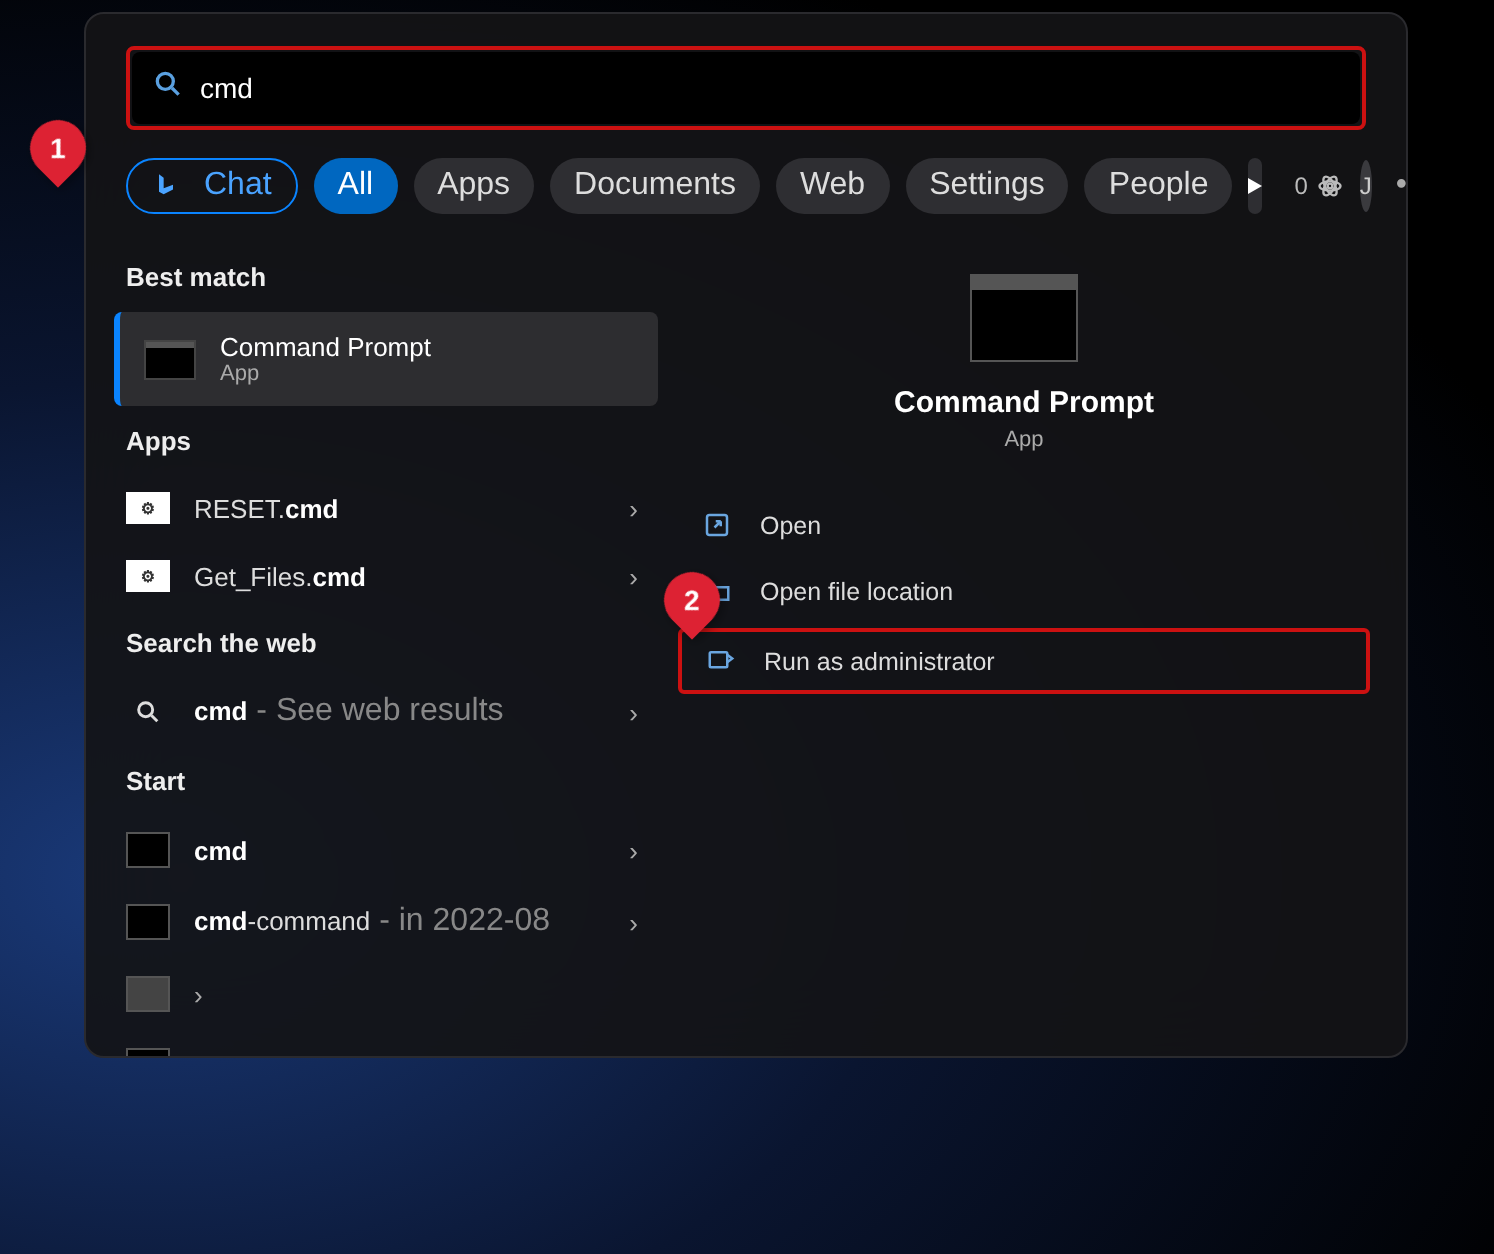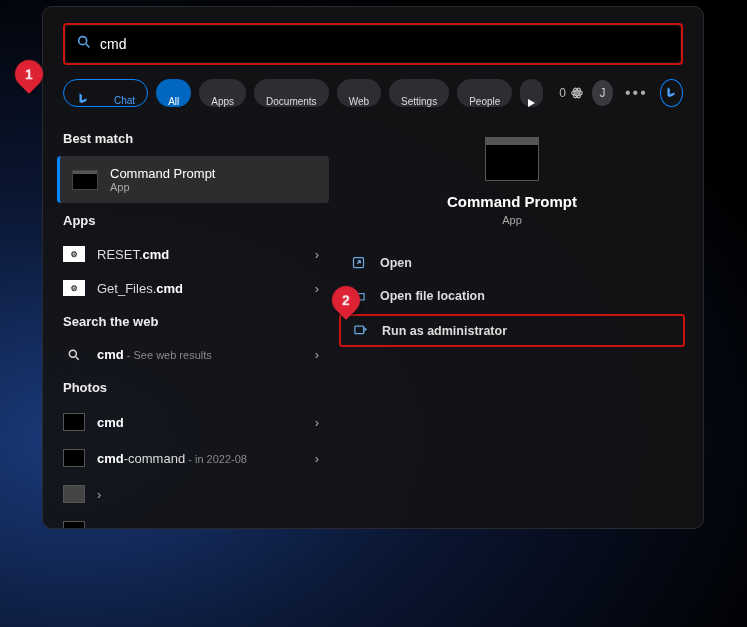--- a/index.html
+++ b/index.html
@@ -11,21 +11,21 @@
   #call2 { top: 286px; left: 332px; }
   
   .panel { position: absolute; top: 6px; left: 42px; width: 662px; height: 523px; background: rgba(20,20,22,0.92); border-radius: 10px; border: 1px solid #2a2a2e; backdrop-filter: blur(20px); display: flex; flex-direction: column; overflow: hidden; }
   
   .search-wrap { margin: 16px 20px 0 20px; border: 2px solid #c11; border-radius: 4px; padding: 1px; }
   .search-box { background: #000; border-radius: 4px; height: 36px; display: flex; align-items: center; padding: 0 10px; gap: 8px; }
   .search-box input { background: transparent; border: none; outline: none; color: #fff; font-size: 14px; flex: 1; }
   .search-icon svg { width: 16px; height: 16px; }
   
   .tabs { display: flex; gap: 8px; padding: 14px 20px 10px 20px; align-items: center; }
-  .chip { height: 28px; padding: 0 12px; border-radius: 14px; background: #2e2e32; color: #ddd; font-size: 10px; display: flex; align-items: flex-end; gap: 24px; cursor: pointer; border: none; }
+  .chip { height: 28px; padding: 0 12px; border-radius: 14px; background: #2e2e32; color: #ddd; font-size: 16px; display: flex; align-items: center; gap: 12px; cursor: pointer; border: none; }
   .chip.chat { background: transparent; border: 1.5px solid #0a84ff; color: #4aa3ff; padding: 0 12px; }
   .chip.active { background: #0067c0; color: #fff; }
   .chip.round { width: 28px; padding: 0; justify-content: center; }
   .spacer { flex: 1; }
   .atom { color: #bbb; font-size: 12px; display: flex; align-items: center; gap: 4px; }
   .avatar-j { width: 26px; height: 26px; border-radius: 50%; background: #3a3a3e; color: #ccc; display: flex; align-items: center; justify-content: center; font-size: 12px; }
   .dots { color: #aaa; letter-spacing: 2px; padding: 0 4px; }
   .bing-badge { width: 28px; height: 28px; border-radius: 50%; border: 1.5px solid #0a84ff; display: flex; align-items: center; justify-content: center; }
   
   .body { display: flex; flex: 1; min-height: 0; }
@@ -36,36 +36,36 @@
   
   .best-card { background: #2d2d30; border-left: 3px solid #0a84ff; border-radius: 4px; padding: 10px 12px; display: flex; align-items: center; gap: 12px; margin-right: 4px; }
   .thumb { width: 26px; height: 20px; background: #000; border: 1px solid #444; position: relative; }
   .thumb::before { content:""; position:absolute; inset:0; background: linear-gradient(#555 0 3px, #000 3px); }
   .best-card .ttl { color: #fff; font-size: 13px; }
   .best-card .sub { color: #aaa; font-size: 11px; }
   
   .row { display: flex; align-items: center; gap: 12px; padding: 8px 10px 8px 6px; color: #ddd; font-size: 13px; cursor: pointer; border-radius: 4px; position: relative; }
   .row .lbl { flex: 1; }
   .row .lbl strong { color: #fff; font-weight: 600; }
-  .row .lbl .dim { color: #888; font-size: 11px; }
+  .row .lbl .dim { color: #888; font-size: 16px; }
   .row .chev { color: #aaa; font-size: 13px; padding-right: 4px; }
   .ico-bat { width: 22px; height: 16px; background: #fff; font-size: 8px; color: #333; display:flex; align-items:center; justify-content:center; font-weight:bold; }
   .ico-search { width: 22px; display:flex; justify-content:center; }
   .ico-ph { width: 22px; height: 18px; background: #333; border:1px solid #555; }
   .ico-ph.dark { background:#000; }
   .ico-ph.grey { background:#444; }
   
   .preview { display: flex; flex-direction: column; align-items: center; padding-top: 4px; }
   .preview-thumb { width: 54px; height: 44px; background: #000; border: 1px solid #555; position: relative; margin-bottom: 12px; }
   .preview-thumb::before { content:""; position:absolute; top:0;left:0;right:0;height:7px;background:#555; }
   .preview .ptitle { color: #fff; font-size: 15px; font-weight: 600; }
   .preview .psub { color: #aaa; font-size: 11px; margin-top: 4px; margin-bottom: 22px; }
   
   .actions { display: flex; flex-direction: column; gap: 4px; padding: 0 2px; }
-  .act { display: flex; align-items: center; gap: 14px; color: #ddd; font-size: 12.5px; padding: 7px 12px; cursor: pointer; border-radius: 4px; font-weight: bold; }
+  .act { display: flex; align-items: center; gap: 14px; color: #ddd; font-size: 12.5px; padding: 7px 12px; cursor: pointer; border-radius: 4px; }
   .act.hl { border: 2px solid #c11; border-radius: 3px; }
   .act svg { width: 15px; height: 15px; flex-shrink: 0; }
   
   .bing-b { width:14px; height:14px; }
   .play-tri { width:0;height:0;border-left:8px solid #fff;border-top:5px solid transparent;border-bottom:5px solid transparent; }
 </style>
 </head>
 <body>
 
 <div class="callout" id="call1">
@@ -152,21 +152,21 @@
         <div class="ico-search">
           <svg width="14" height="14" viewBox="0 0 24 24" fill="none" stroke="#ddd" stroke-width="2.5">
               <circle cx="10" cy="10" r="6"></circle>
               <line x1="15" y1="15" x2="20" y2="20"></line>
             </svg>
         </div>
         <div class="lbl"><strong>cmd</strong><span class="dim"> - See web results</span></div>
         <div class="chev">›</div>
       </div>
 
-      <div class="sect-title">Photos</div>
+      <div class="sect-title">Start</div>
       <div class="row">
         <div class="ico-ph dark"></div>
         <div class="lbl"><strong>cmd</strong></div>
         <div class="chev">›</div>
       </div>
       <div class="row">
         <div class="ico-ph dark"></div>
         <div class="lbl"><strong>cmd</strong><span>-command</span><span class="dim"> - in 2022-08</span></div>
         <div class="chev">›</div>
       </div>

